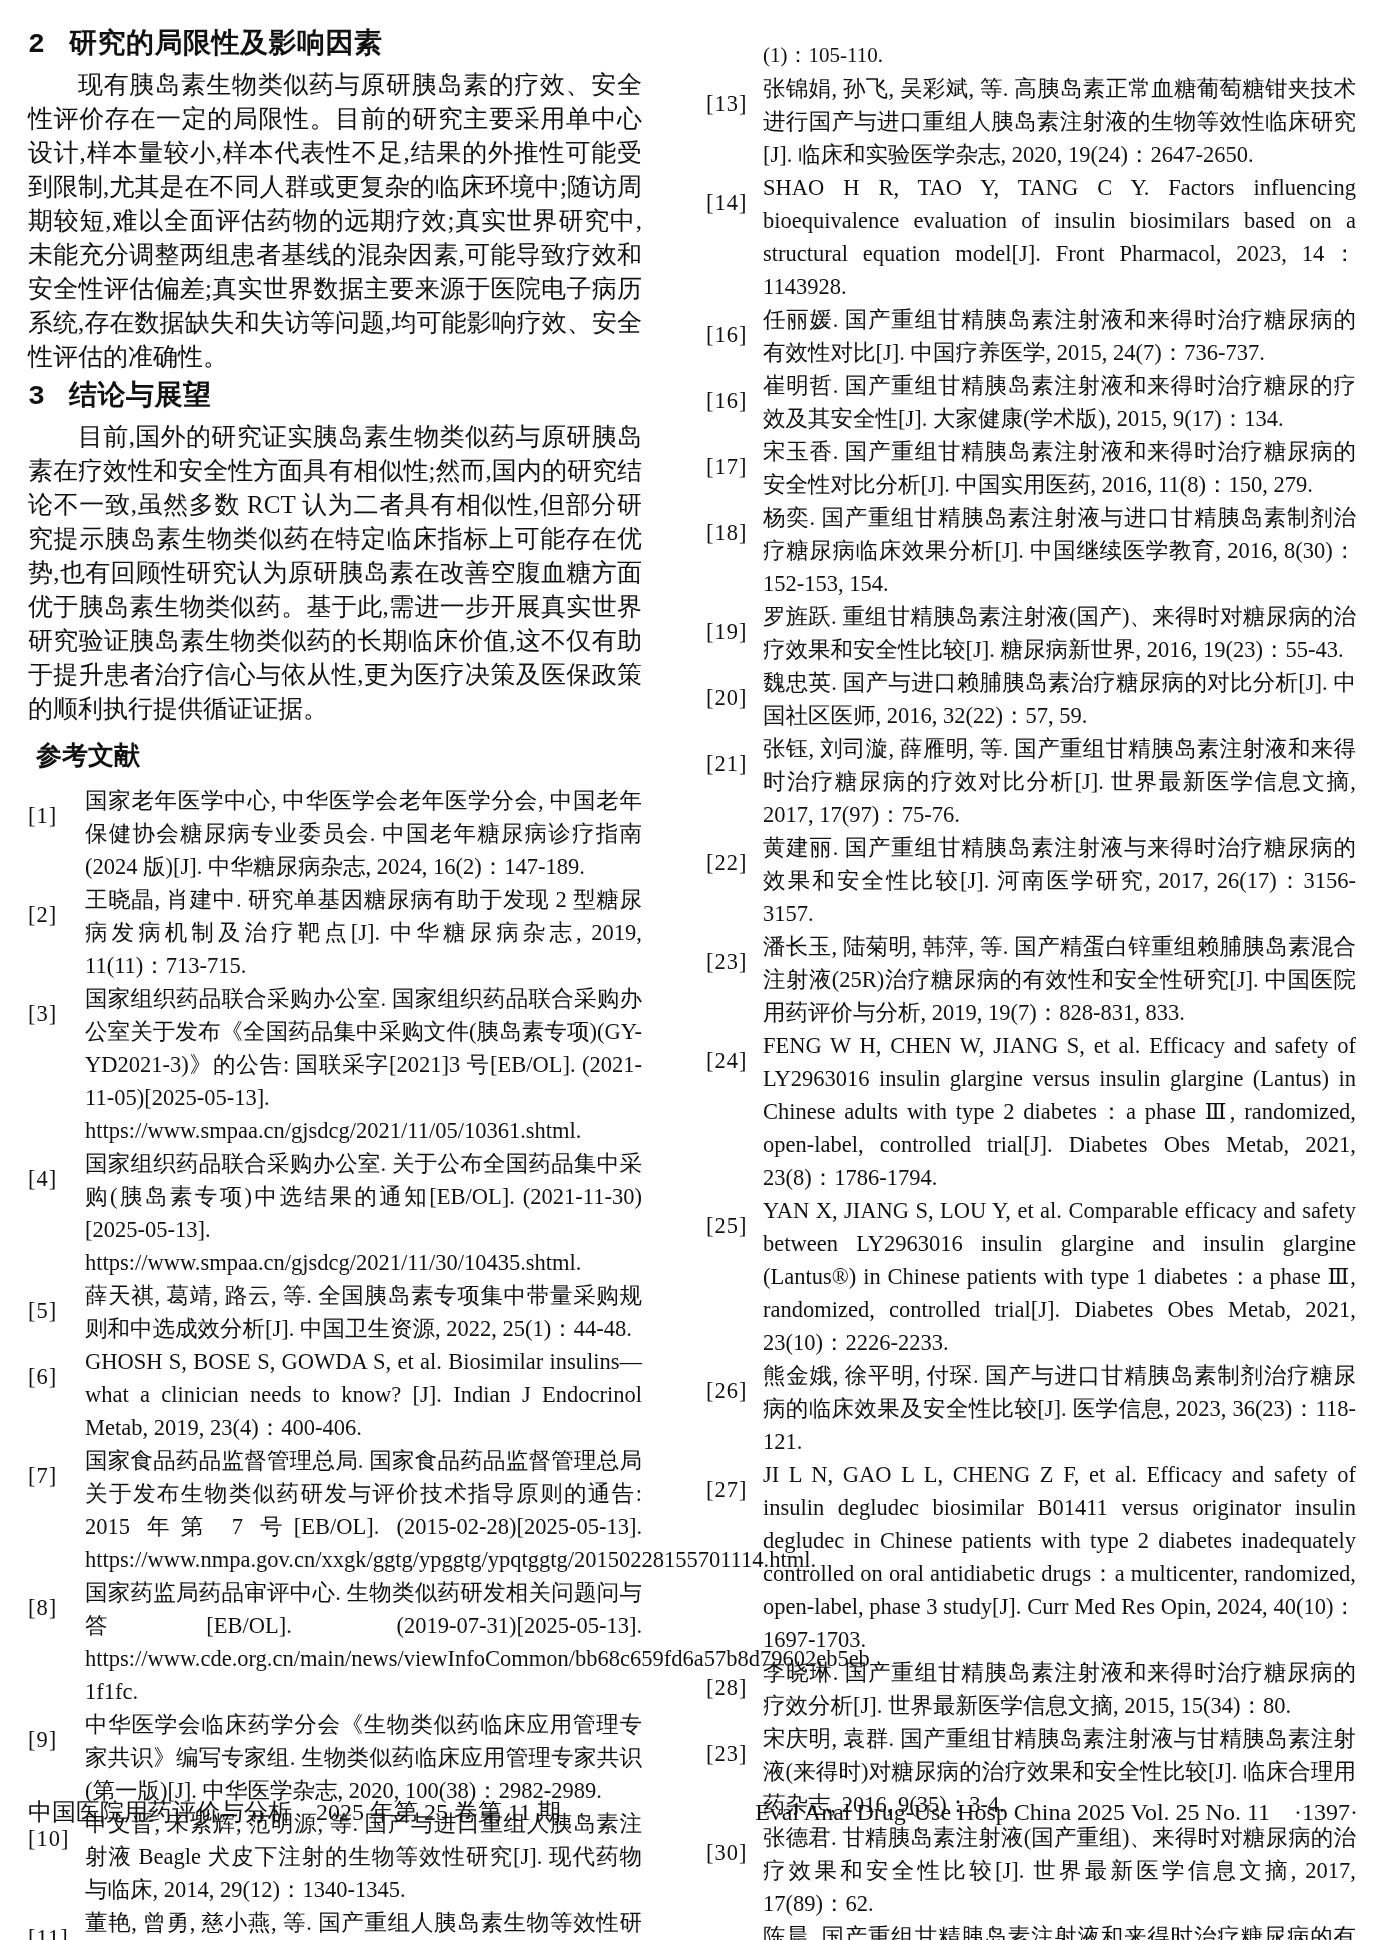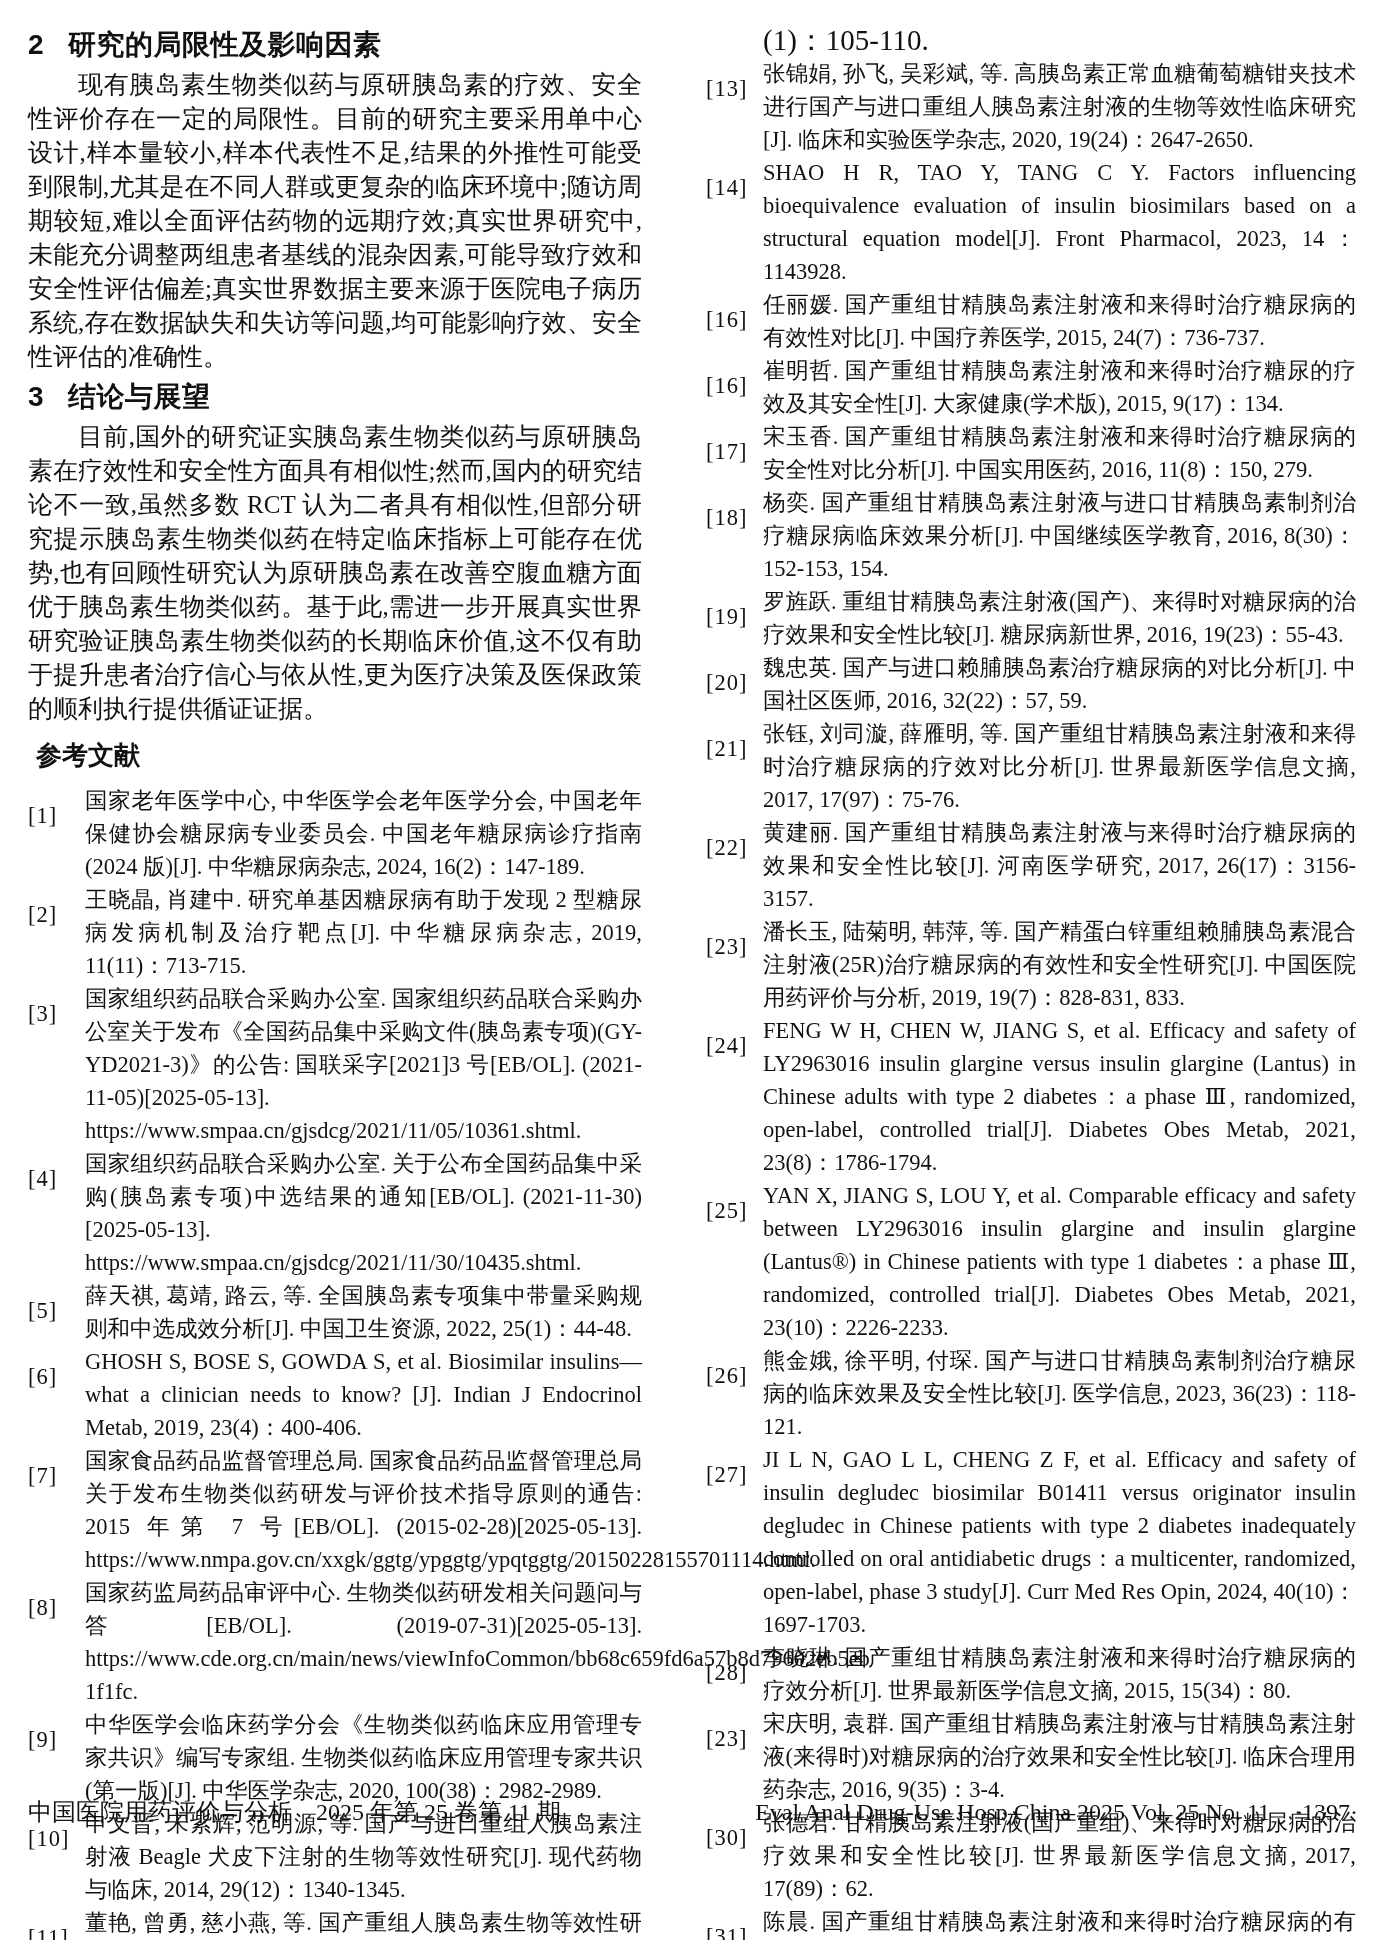--- a/index.html
+++ b/index.html
@@ -8,21 +8,21 @@
     position: relative;
     background: #ffffff;
     color: #111;
     font-family: "Liberation Serif", "DejaVu Serif", serif;
   }
   .column { position: absolute; top: 24px; }
   #col-left  { left: 28px;  width: 614px; }
   #col-right { left: 706px; width: 650px; }
 
   .sec-heading {
-    font-family: Liberation Sans, sans-serif;
+    font-family: Liberation Mono, monospace;
     font-weight: bold;
     font-size: 28px;
     line-height: 42px;
     margin: 0 0 2px 0;
     letter-spacing: 0.5px;
   }
   .sec-num { display: inline-block; margin-right: 0.85em; }
 
   .para {
     font-size: 25px;
@@ -47,22 +47,23 @@
     line-height: 33px;
     text-align: justify;
   }
   .ref-id {
     position: absolute;
     left: 0; top: 15px;
     letter-spacing: 1px;
   }
   .continuation {
     padding-left: 57px;
-    font-size: 29px;
+    font-size: 21px;
     line-height: 33px;
+    margin-top: 15px;
   }
 
   #footer {
     position: absolute;
     top: 1796px;
     left: 28px;
     width: 1330px;
     display: flex;
     justify-content: space-between;
     font-size: 24px;

